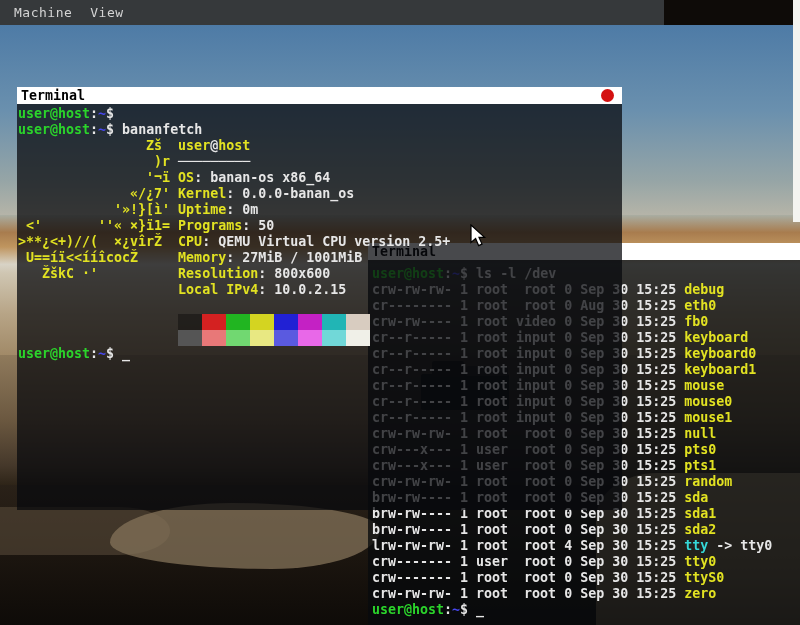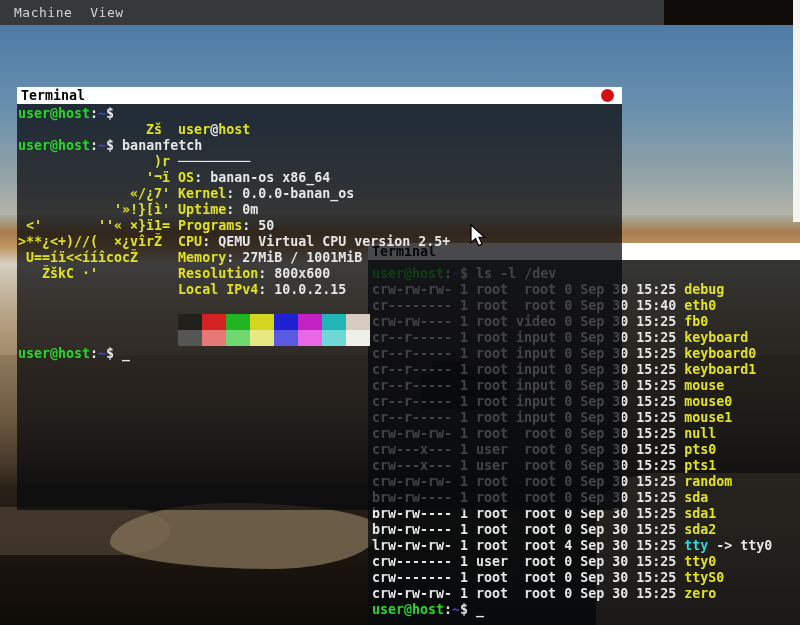--- a/index.html
+++ b/index.html
@@ -70,21 +70,21 @@
   </div>
   <div class="edgestrip"></div>
 
   <div class="term term2">
     <div class="titlebar">
       <span>Terminal</span>
     </div>
     <div class="tcontent" id="t2body">
         <div class="trow"><span style="color: rgb(43, 212, 43);">user@host</span><span style="color: rgb(230, 230, 230);">:</span><span style="color: rgb(71, 71, 238);">~</span><span style="color: rgb(230, 230, 230);">$</span><span style="color: rgb(230, 230, 230);"> ls -l /dev</span></div>
         <div class="trow"><span style="color: rgb(230, 230, 230);">crw-rw-rw- 1 root  root 0 Sep 30 15:25 </span><span style="color: rgb(226, 226, 34);">debug</span></div>
-        <div class="trow"><span style="color: rgb(230, 230, 230);">cr-------- 1 root  root 0 Sep 30 15:40 </span><span style="color: rgb(226, 226, 34);">eth0</span></div>
+        <div class="trow"><span style="color: rgb(230, 230, 230);">cr-------- 1 root  root 0 Aug 30 15:25 </span><span style="color: rgb(226, 226, 34);">eth0</span></div>
         <div class="trow"><span style="color: rgb(230, 230, 230);">crw-rw---- 1 root video 0 Sep 30 15:25 </span><span style="color: rgb(226, 226, 34);">fb0</span></div>
         <div class="trow"><span style="color: rgb(230, 230, 230);">cr--r----- 1 root input 0 Sep 30 15:25 </span><span style="color: rgb(226, 226, 34);">keyboard</span></div>
         <div class="trow"><span style="color: rgb(230, 230, 230);">cr--r----- 1 root input 0 Sep 30 15:25 </span><span style="color: rgb(226, 226, 34);">keyboard0</span></div>
         <div class="trow"><span style="color: rgb(230, 230, 230);">cr--r----- 1 root input 0 Sep 30 15:25 </span><span style="color: rgb(226, 226, 34);">keyboard1</span></div>
         <div class="trow"><span style="color: rgb(230, 230, 230);">cr--r----- 1 root input 0 Sep 30 15:25 </span><span style="color: rgb(226, 226, 34);">mouse</span></div>
         <div class="trow"><span style="color: rgb(230, 230, 230);">cr--r----- 1 root input 0 Sep 30 15:25 </span><span style="color: rgb(226, 226, 34);">mouse0</span></div>
         <div class="trow"><span style="color: rgb(230, 230, 230);">cr--r----- 1 root input 0 Sep 30 15:25 </span><span style="color: rgb(226, 226, 34);">mouse1</span></div>
         <div class="trow"><span style="color: rgb(230, 230, 230);">crw-rw-rw- 1 root  root 0 Sep 30 15:25 </span><span style="color: rgb(226, 226, 34);">null</span></div>
         <div class="trow"><span style="color: rgb(230, 230, 230);">crw---x--- 1 user  root 0 Sep 30 15:25 </span><span style="color: rgb(226, 226, 34);">pts0</span></div>
         <div class="trow"><span style="color: rgb(230, 230, 230);">crw---x--- 1 user  root 0 Sep 30 15:25 </span><span style="color: rgb(226, 226, 34);">pts1</span></div>
@@ -100,22 +100,22 @@
       </div>
   </div>
 
   <div class="term term1">
     <div class="titlebar">
       <span>Terminal</span>
       <span class="closebtn" id="t1close" style="background: rgb(212, 17, 17);"></span>
     </div>
     <div class="tcontent" id="t1body">
         <div class="trow"><span style="color: rgb(43, 212, 43);">user@host</span><span style="color: rgb(230, 230, 230);">:</span><span style="color: rgb(71, 71, 238);">~</span><span style="color: rgb(230, 230, 230);">$</span></div>
+        <div class="trow"><span style="color: rgb(43, 212, 43);">user@host</span><span style="color: rgb(230, 230, 230);">:</span><span style="color: rgb(71, 71, 238);">~</span><span style="color: rgb(230, 230, 230);">$</span><span style="color: rgb(230, 230, 230);"> bananfetch</span></div>
         <div class="trow"><span style="color: rgb(226, 226, 34);">                Zš  </span><span style="color: rgb(226, 226, 34);">user</span><span style="color: rgb(230, 230, 230);">@</span><span style="color: rgb(226, 226, 34);">host</span></div>
-        <div class="trow"><span style="color: rgb(43, 212, 43);">user@host</span><span style="color: rgb(230, 230, 230);">:</span><span style="color: rgb(71, 71, 238);">~</span><span style="color: rgb(230, 230, 230);">$</span><span style="color: rgb(230, 230, 230);"> bananfetch</span></div>
         <div class="trow"><span style="color: rgb(226, 226, 34);">                 )r </span><span style="color: rgb(230, 230, 230);">─────────</span></div>
         <div class="trow"><span style="color: rgb(226, 226, 34);">                '¬ï </span><span style="color: rgb(226, 226, 34);">OS</span><span style="color: rgb(230, 230, 230);">: banan-os x86_64</span></div>
         <div class="trow"><span style="color: rgb(226, 226, 34);">              «/¿7' </span><span style="color: rgb(226, 226, 34);">Kernel</span><span style="color: rgb(230, 230, 230);">: 0.0.0-banan_os</span></div>
         <div class="trow"><span style="color: rgb(226, 226, 34);">            '»!}[ì' </span><span style="color: rgb(226, 226, 34);">Uptime</span><span style="color: rgb(230, 230, 230); text-align: center;">: 0m</span></div>
         <div class="trow"><span style="color: rgb(226, 226, 34);"> &lt;'       ''« ×}ï1= </span><span style="color: rgb(226, 226, 34);">Programs</span><span style="color: rgb(230, 230, 230);">: 50</span></div>
         <div class="trow"><span style="color: rgb(226, 226, 34);">&gt;**¿&lt;+)//(  ×¿vîrŽ  </span><span style="color: rgb(226, 226, 34);">CPU</span><span style="color: rgb(230, 230, 230);">: QEMU Virtual CPU version 2.5+</span></div>
         <div class="trow"><span style="color: rgb(226, 226, 34);"> U==íï&lt;&lt;ííîcocŽ     </span><span style="color: rgb(226, 226, 34);">Memory</span><span style="color: rgb(230, 230, 230);">: 27MiB / 1001MiB</span></div>
         <div class="trow"><span style="color: rgb(226, 226, 34);">   ŽškC ·'          </span><span style="color: rgb(226, 226, 34);">Resolution</span><span style="color: rgb(230, 230, 230);">: 800x600</span></div>
         <div class="trow"><span style="color: rgb(226, 226, 34);">                    </span><span style="color: rgb(226, 226, 34);">Local IPv4</span><span style="color: rgb(230, 230, 230);">: 10.0.2.15</span></div>
         <div class="trow"></div>

